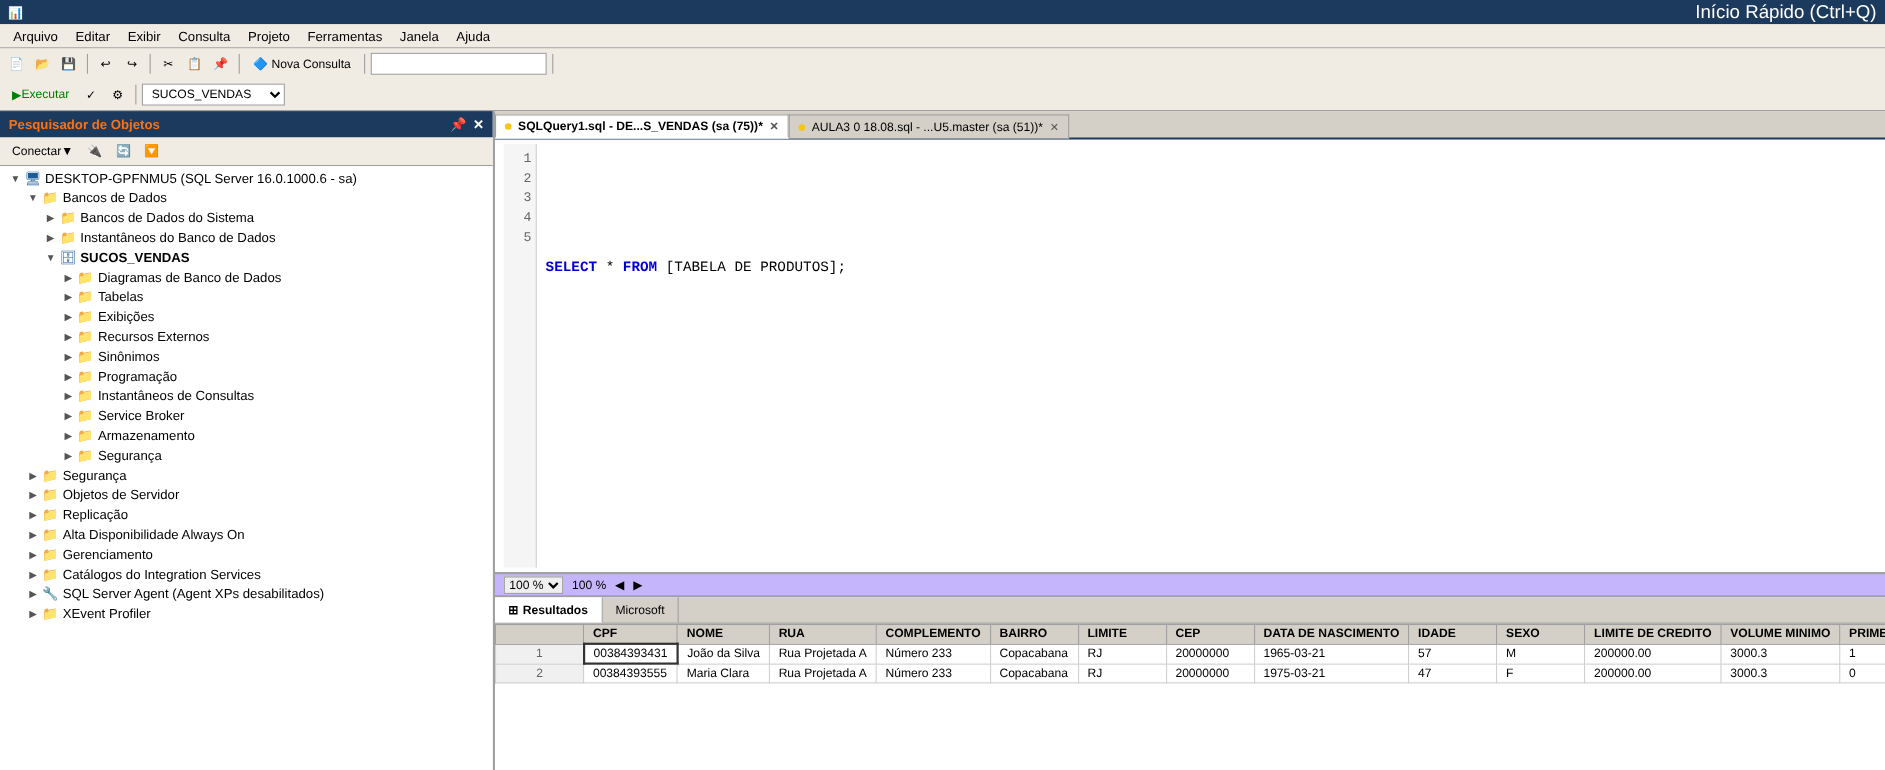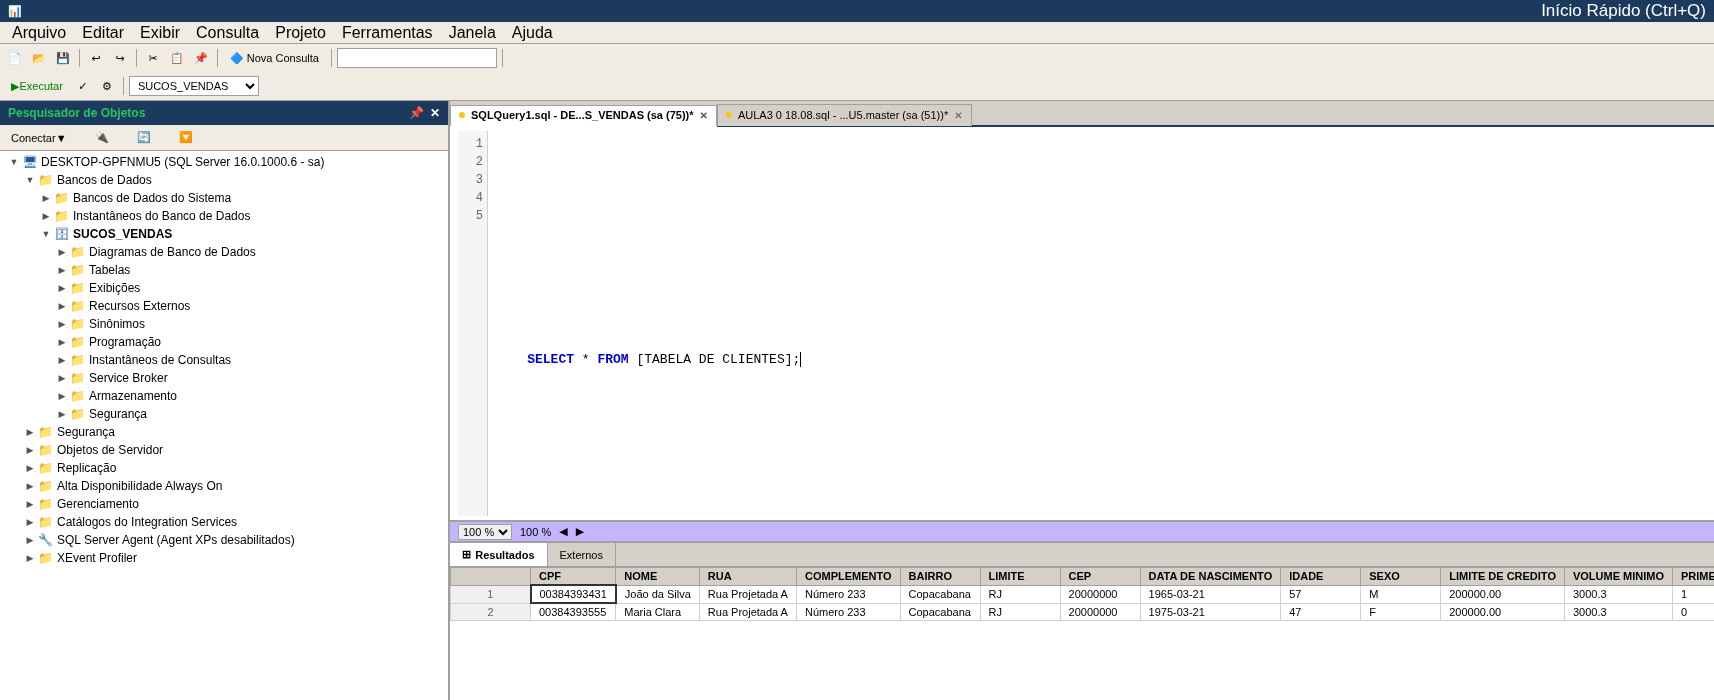--- a/index.html
+++ b/index.html
@@ -19,21 +19,21 @@
     .title-bar-left { display: flex; align-items: center; gap: 6px; }
 
     
     .menu-bar {
       background: #f0ece4;
       height: 22px;
       display: flex;
       align-items: center;
       padding: 0 4px;
       border-bottom: 1px solid #a0a0a0;
-      font-size: 16px;
+      font-size: 12px;
     }
     .menu-item {
       padding: 2px 8px;
       cursor: pointer;
       height: 100%;
       display: flex;
       align-items: center;
     }
 
     
@@ -98,30 +98,30 @@
       background: #1c3a5e;
       color: white;
       height: 24px;
       display: flex;
       align-items: center;
       padding: 0 8px;
       font-size: 12px;
       font-weight: bold;
       justify-content: space-between;
     }
-    .oe-header-title { color: #22c55e; }
+    .oe-header-title { color: #f97316; }
     .oe-header-icons { display: flex; gap: 6px; }
     .oe-toolbar {
       background: #f0ece4;
       height: 26px;
       display: flex;
       align-items: center;
       padding: 0 6px;
       border-bottom: 1px solid #a0a0a0;
-      gap: 20px;
+      gap: 4px;
     }
     .oe-tree {
       flex: 1;
       overflow-y: auto;
       overflow-x: auto;
       background: white;
       padding: 2px 0;
     }
     .tree-item {
       display: flex;
@@ -147,21 +147,21 @@
       display: flex;
       flex-direction: column;
       background: #f5f5f5;
       overflow: hidden;
     }
 
     
     .tab-bar {
       background: #d4d0c8;
       display: flex;
-      align-items: center;
+      align-items: flex-start;
       height: 26px;
       border-bottom: 2px solid #1c3a5e;
       padding-top: 3px;
     }
     .tab {
       background: #d4d0c8;
       border: 1px solid #a0a0a0;
       border-bottom: none;
       height: 22px;
       padding: 0 8px;
@@ -528,43 +528,43 @@
     <div class="sql-editor">
       <div class="line-numbers">
         <div>1</div>
         <div>2</div>
         <div>3</div>
         <div>4</div>
         <div>5</div>
       </div>
       <div class="sql-content">
         <span class="sql-line"> </span>
+        <span class="sql-line"><span class="kw">SELECT</span> * <span class="kw">FROM</span> [TABELA DE PRODUTOS];</span>
         <span class="sql-line"> </span>
         <span class="sql-line"> </span>
-        <span class="sql-line">    <span class="kw">SELECT</span> * <span class="kw">FROM</span> [TABELA DE CLIENTES];<span style="border-left:1px solid #000;"> </span></span>
       </div>
     </div>
 
     <div class="status-bar">
       <select class="zoom-select">
         <option>100 %</option>
       </select>
       <span>100 %</span>
       <span style="cursor:pointer;">◀</span>
       <span style="cursor:pointer;">▶</span>
     </div>
 
     <div class="results-panel">
       <div class="results-tabs">
         <div class="results-tab active">
           <span>⊞</span>
           <span>Resultados</span>
         </div>
         <div class="results-tab">
-          <span>Externos</span>
+          <span>Microsoft</span>
         </div>
       </div>
       <div class="results-grid">
         <table>
           <thead>
             <tr>
               <th></th>
               <th>CPF</th>
               <th>NOME</th>
               <th>RUA</th>

